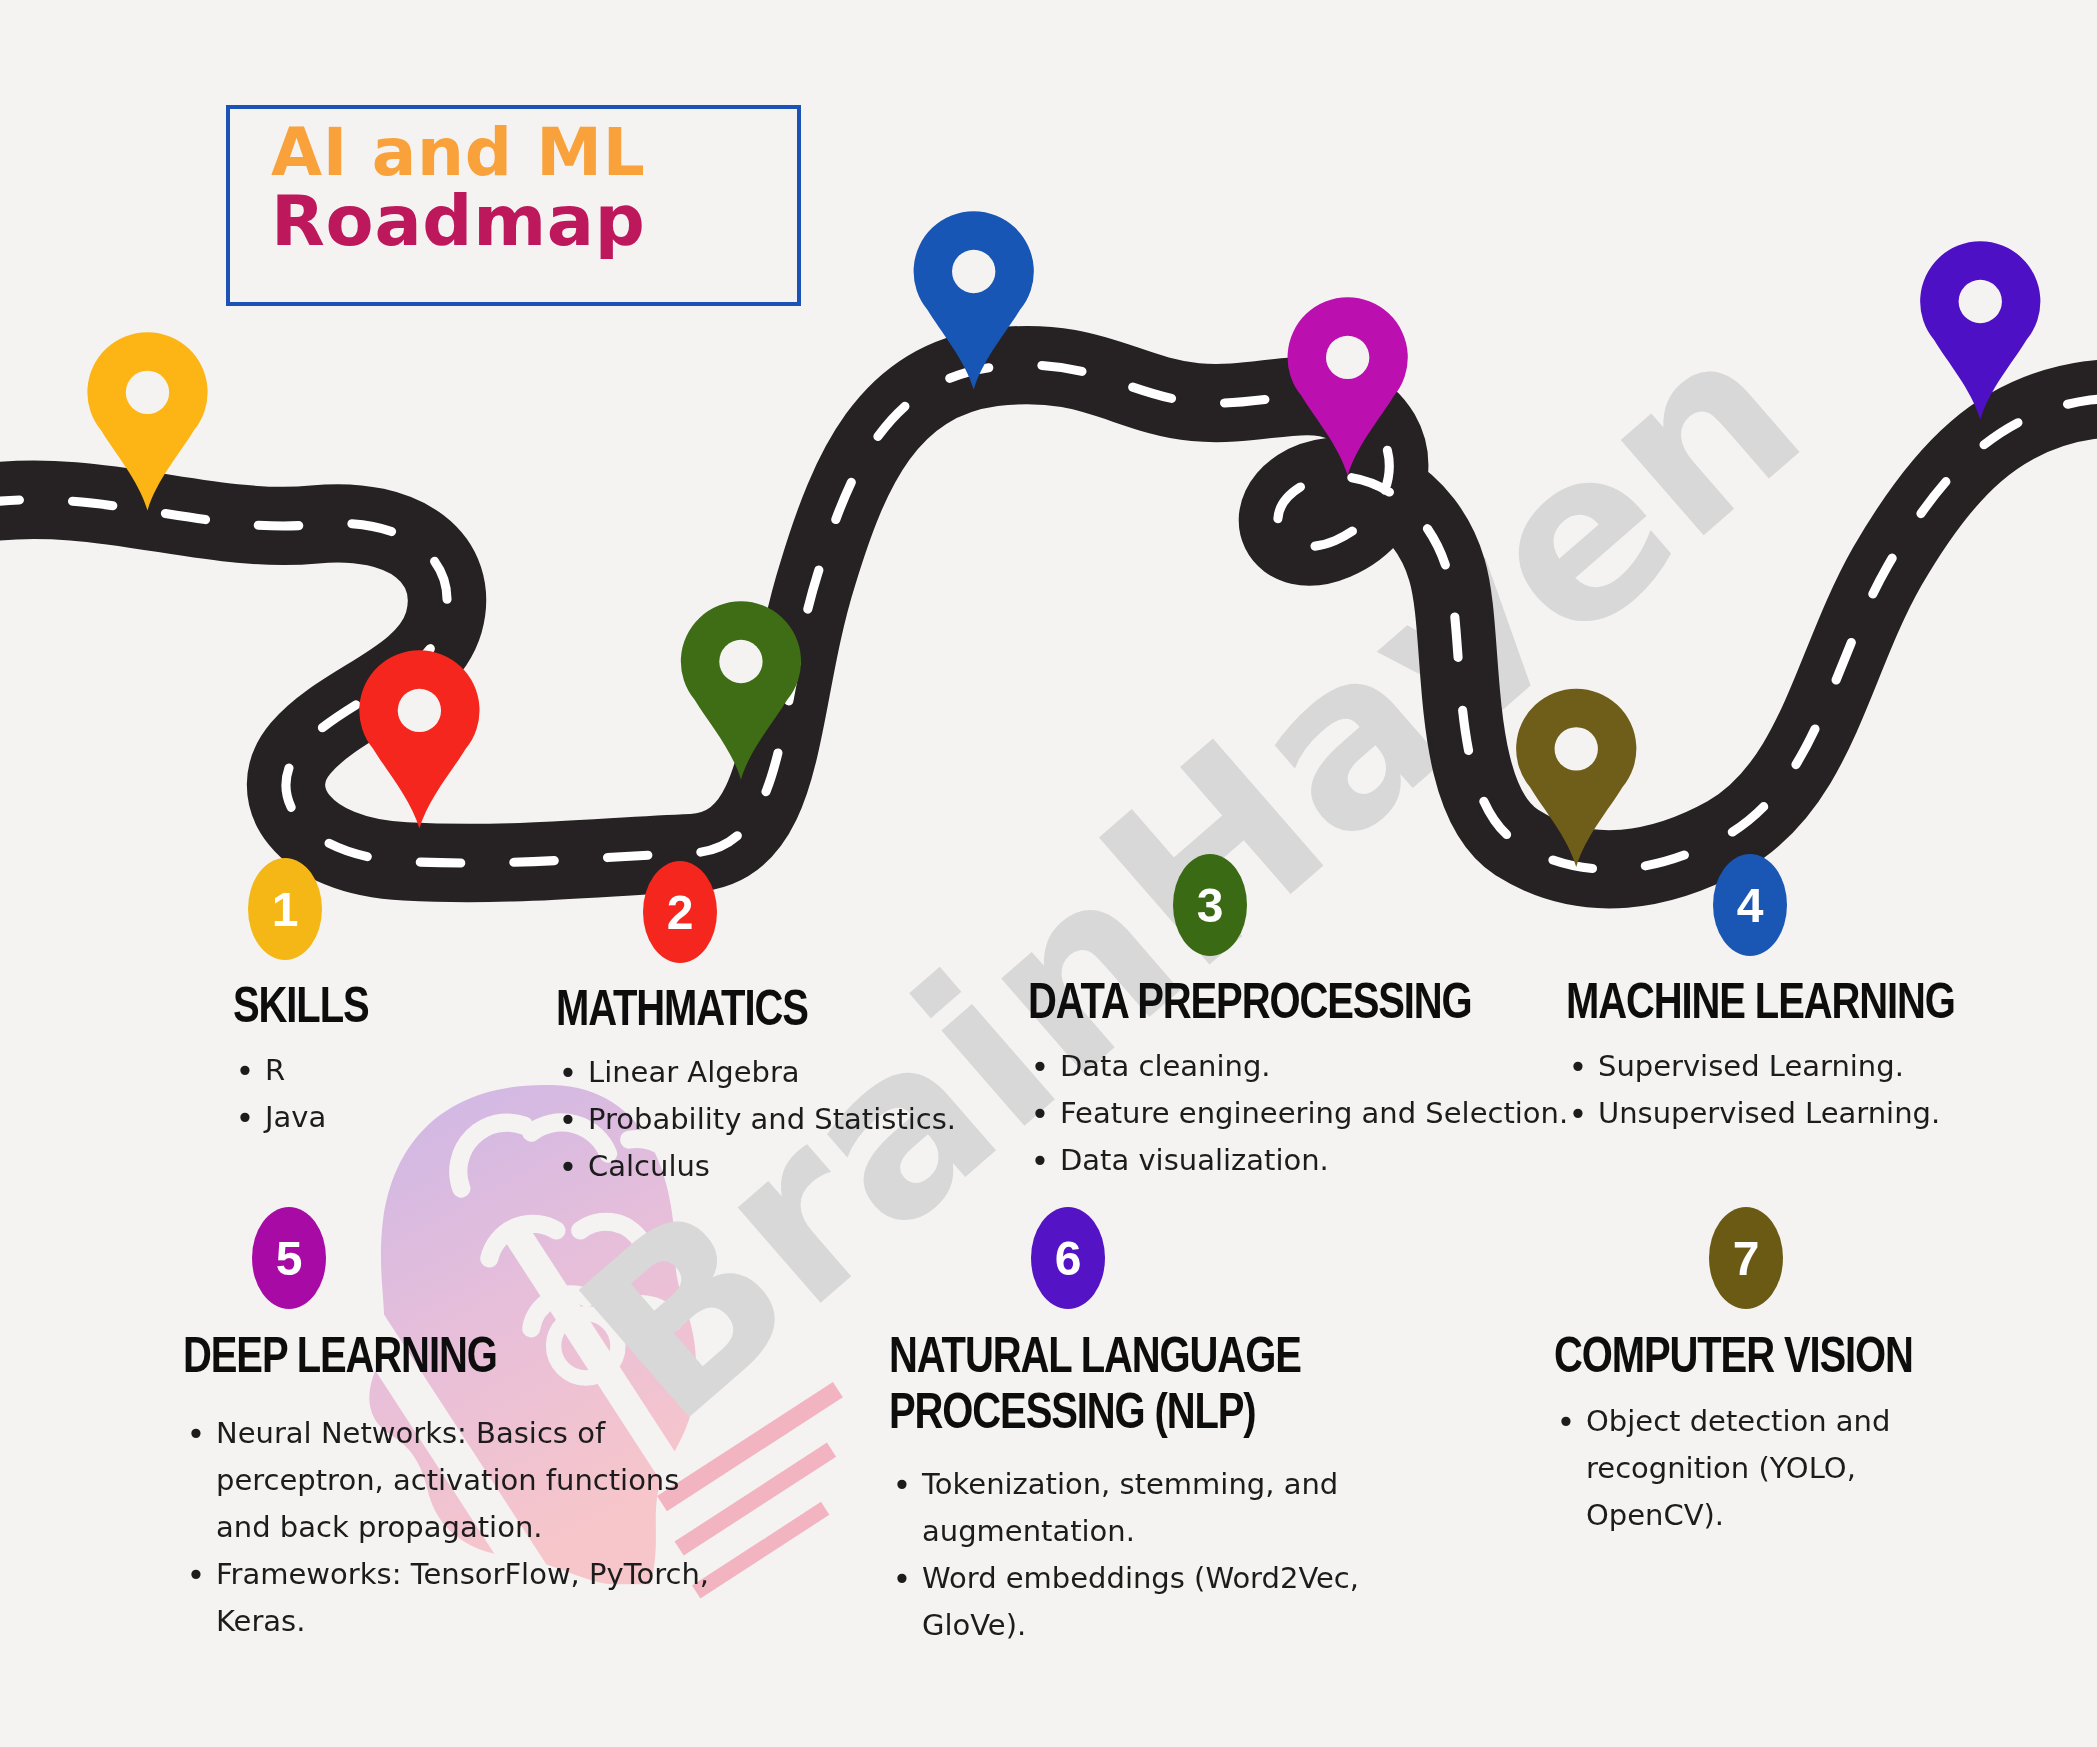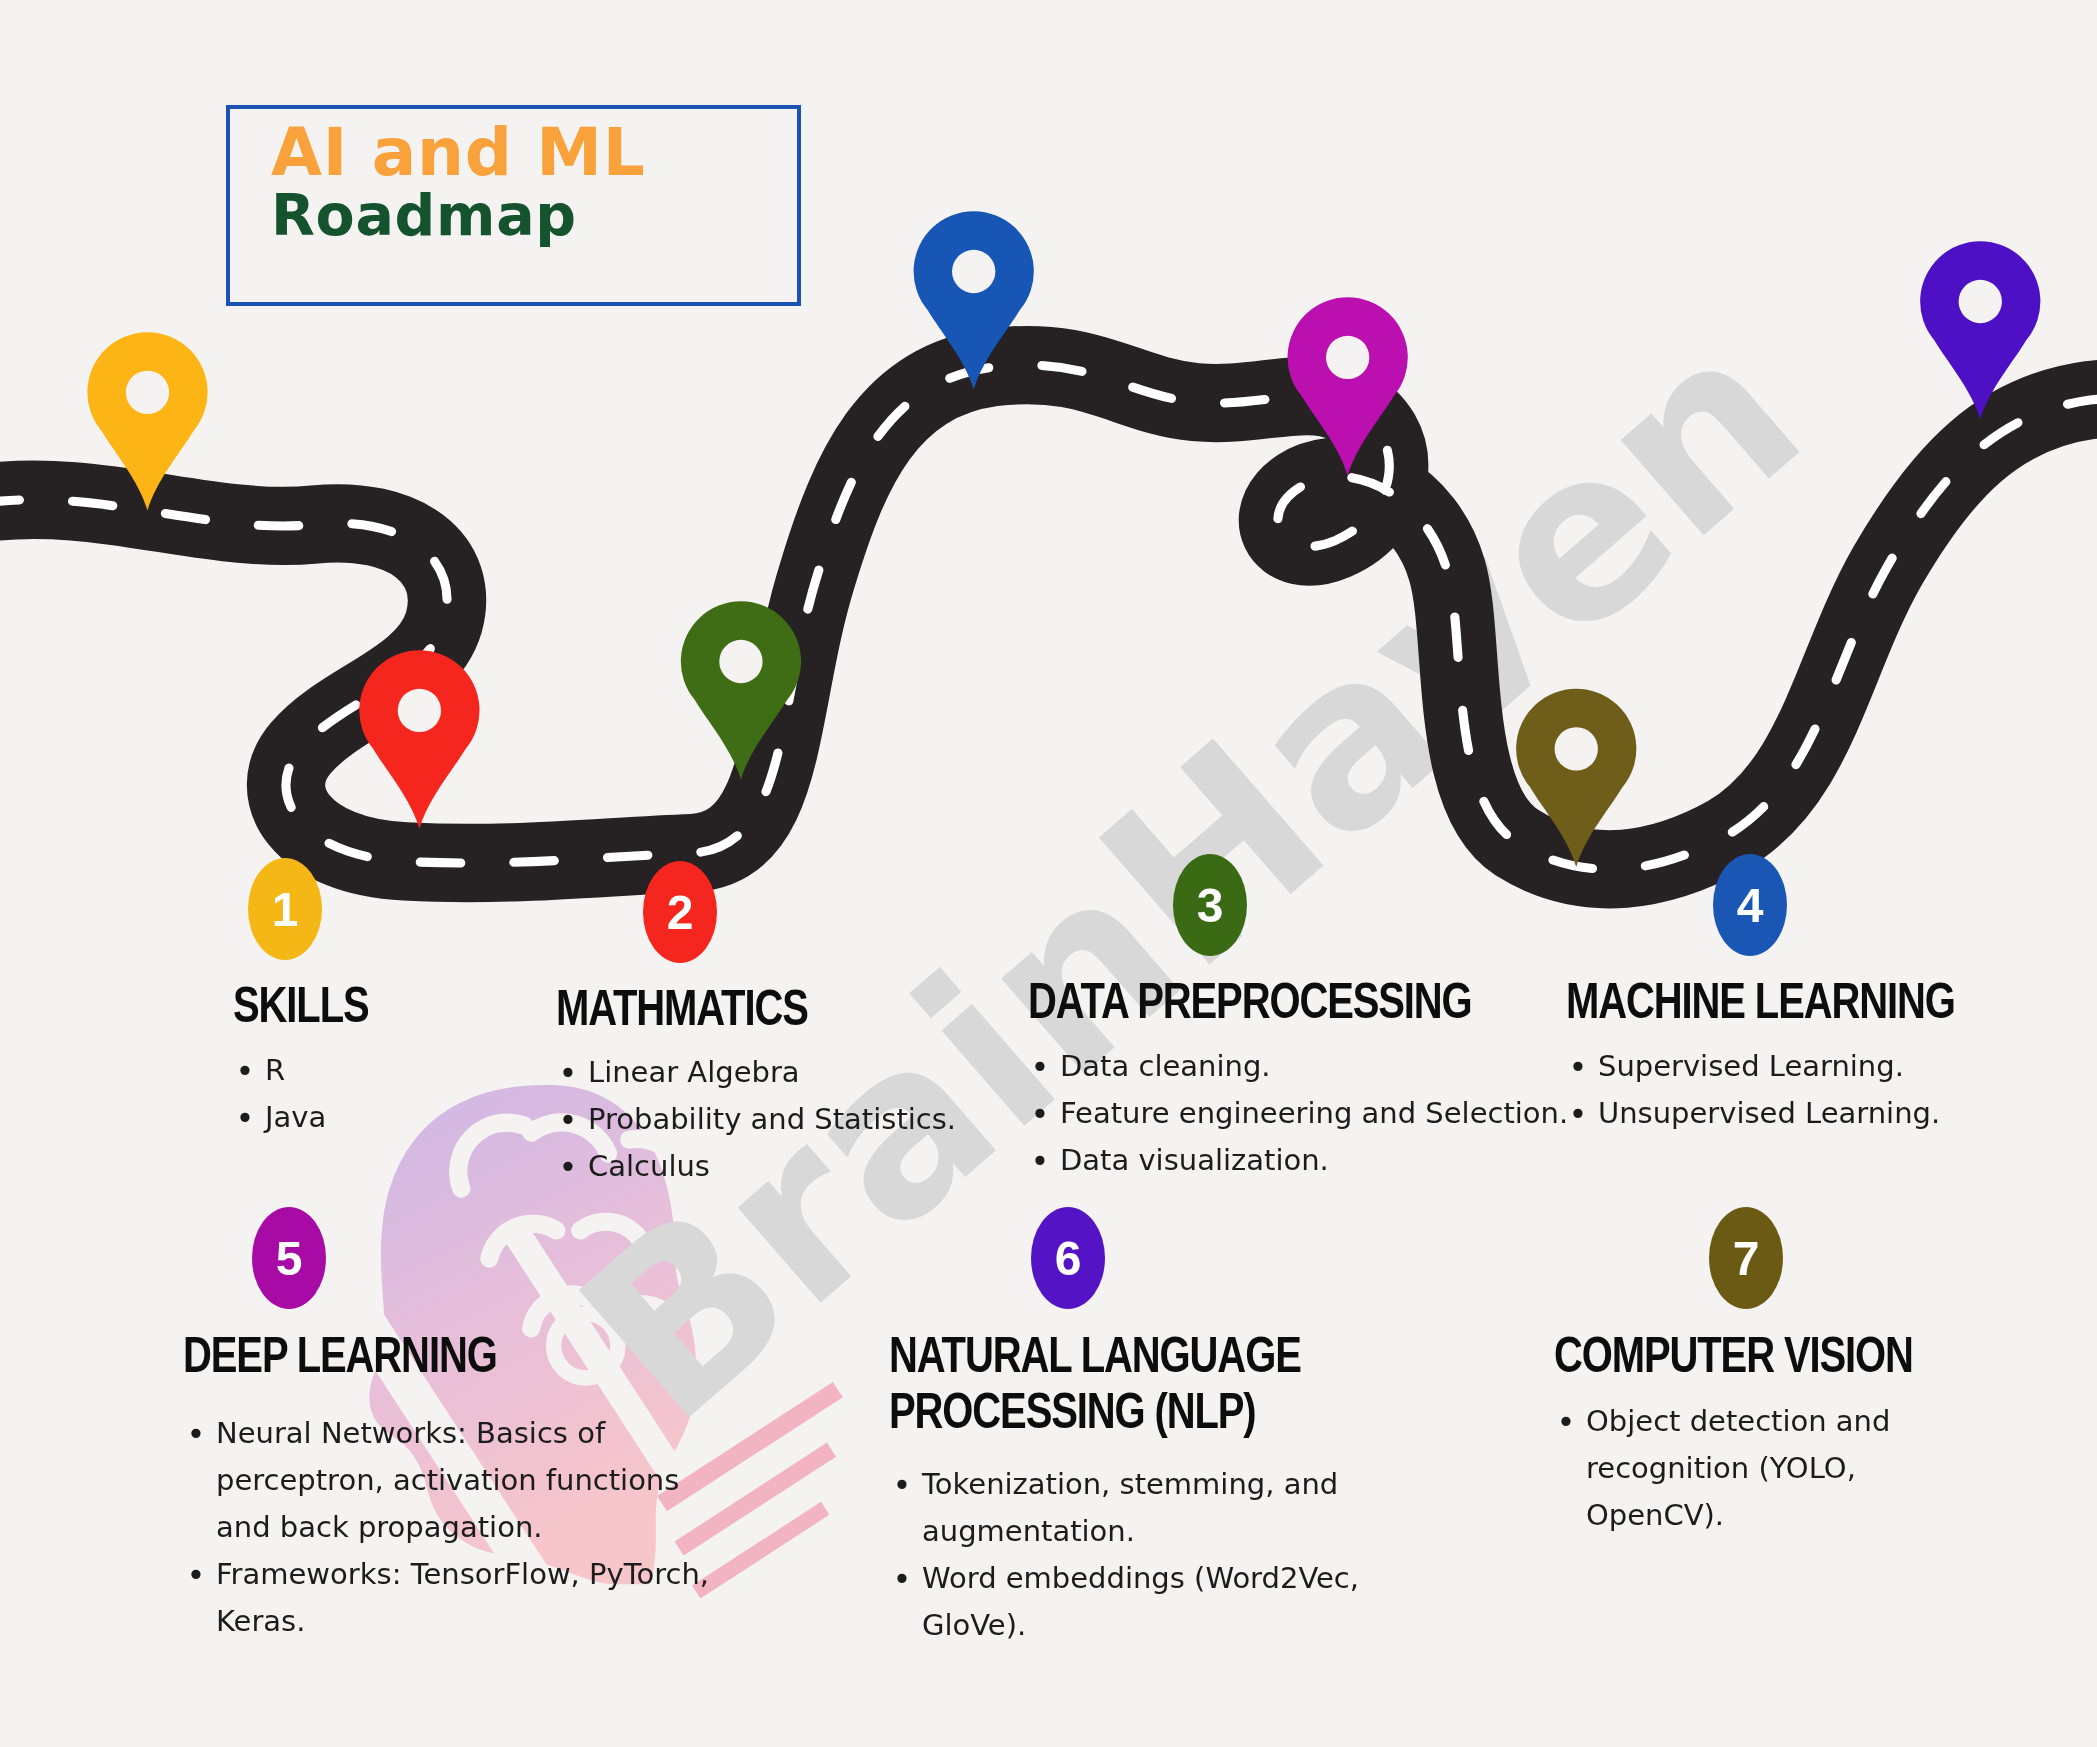--- a/index.html
+++ b/index.html
@@ -3,21 +3,21 @@
 <meta charset="utf-8">
 <style>
   html,body{margin:0;padding:0;}
   body{width:2097px;height:1748px;position:relative;background:#f4f3f2;overflow:hidden;
        font-family:"DejaVu Sans",sans-serif;}
   .abs{position:absolute;}
   
   #title-box{left:226px;top:105px;width:575px;height:201px;border:4.9px solid #1a53b5;
              box-sizing:border-box;padding:9.8px 0 0 41px;}
   #title-line1{font-size:66px;font-weight:bold;color:#f9a23c;line-height:1.02;letter-spacing:0.7px;}
-  #title-line2{font-size:57px;font-weight:bold;color:#14532d;line-height:1.02;letter-spacing:0.7px;}
+  #title-line2{font-size:70px;font-weight:bold;color:#be185d;line-height:1.02;letter-spacing:0.7px;}
   
   #watermark{left:447px;top:741px;width:1419px;height:329px;line-height:329px;text-align:center;
              font-size:231px;font-weight:bold;color:#d8d8d8;transform:rotate(-41deg);
              white-space:nowrap;user-select:none;}
   
   svg.layer{position:absolute;left:0;top:0;}
   .pin-hole{fill:#f4f3f2;}
   
   .section{position:absolute;}
   .badge{position:absolute;width:74px;height:102px;border-radius:50%;

